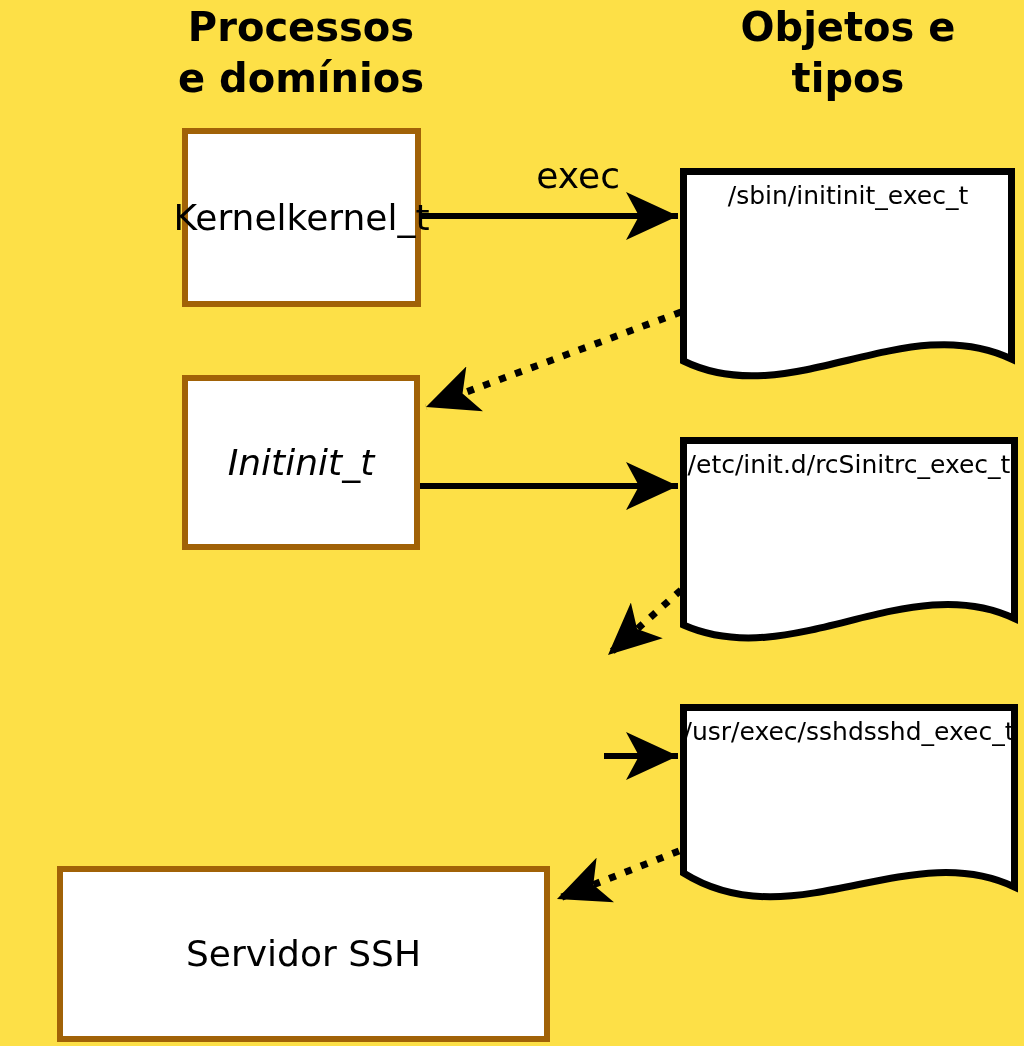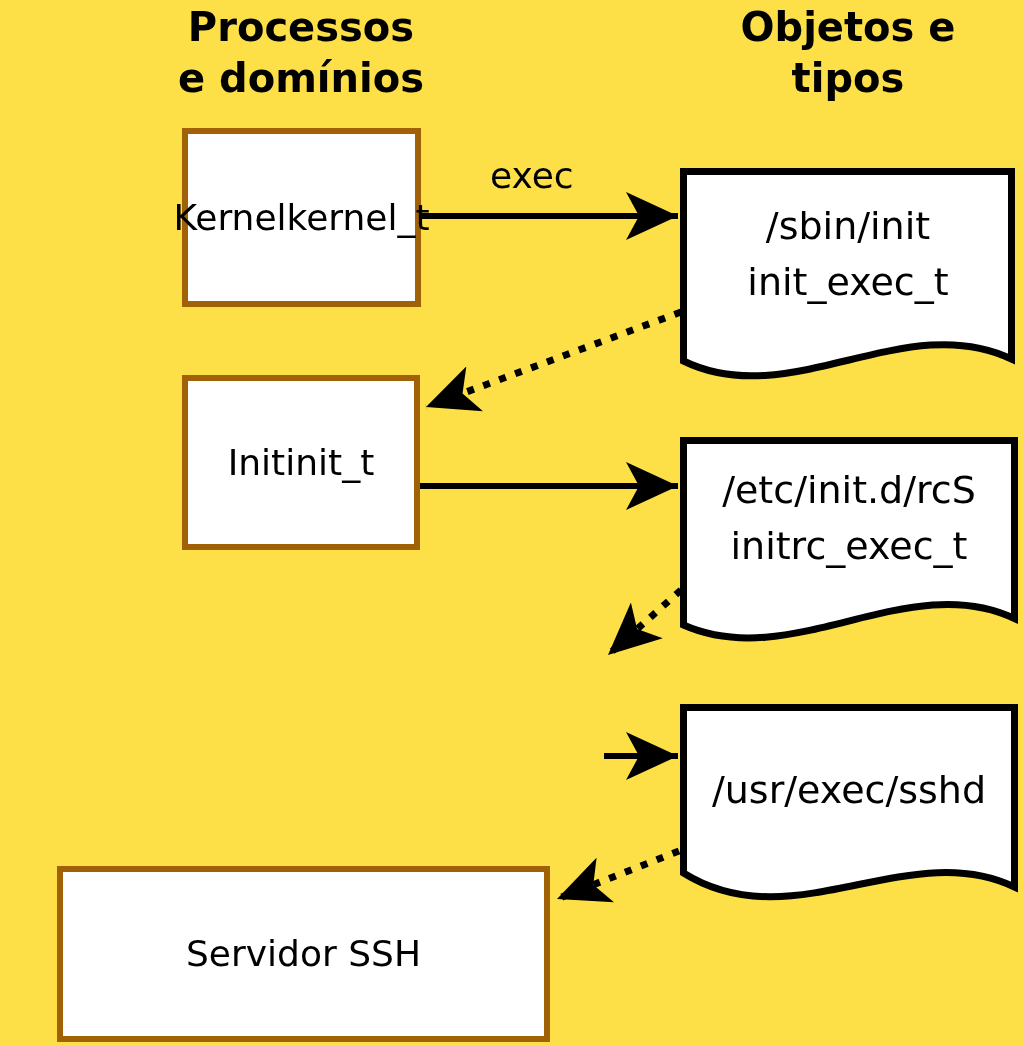--- a/index.html
+++ b/index.html
@@ -37,44 +37,44 @@
     background: #ffffff;
     display: flex;
     flex-direction: row;
     justify-content: center;
     align-items: center;
     text-align: center;
     font-size: 36px;
     line-height: 54px;
   }
   .pbox-kernel   { left: 182px; top: 128px; width: 239px; height: 179px; }
-  .pbox-init     { left: 182px; top: 375px; width: 238px; height: 175px; }
+  .pbox-init     { left: 182px; top: 375px; width: 238px; height: 175px; font-style: italic; }
   .pbox-scripts  { left: 0px;   top: 622px; width: 603px; height: 173px; }
   .pbox-servidor { left: 57px;  top: 866px; width: 493px; height: 176px; }
   .doc-text {
     position: absolute;
     z-index: 2;
     display: flex;
-    flex-direction: column;
+    flex-direction: row;
     justify-content: center;
-    align-items: center;
+    align-items: flex-start;
     text-align: center;
-    font-size: 38px;
+    font-size: 25px;
     line-height: 56px;
     pointer-events: none;
   }
   .doc-text-1 { left: 684px; top: 168px; width: 328px; height: 172px; }
   .doc-text-2 { left: 684px; top: 437px; width: 330px; height: 161px; }
   .doc-text-3 { left: 684px; top: 704px; width: 330px; height: 172px; }
   .arrow-label {
     position: absolute;
     z-index: 2;
     left: 490px; top: 154px;
     width: 130px;
-    text-align: left;
+    text-align: right;
     font-size: 36px;
     line-height: 44px;
   }
 </style>
 </head>
 <body>
 
 <div id="canvas">
 
   <svg id="shapes" width="1024" height="1046" viewBox="0 0 1024 1046">
@@ -119,15 +119,16 @@
   <div class="doc-text doc-text-1">
     <span>/sbin/init</span>
     <span>init_exec_t</span>
   </div>
   <div class="doc-text doc-text-2">
     <span>/etc/init.d/rcS</span>
     <span>initrc_exec_t</span>
   </div>
   <div class="doc-text doc-text-3">
     <span>/usr/exec/sshd</span>
+    <span>sshd_exec_t</span>
   </div>
 
 </div>
 
 </body></html>

